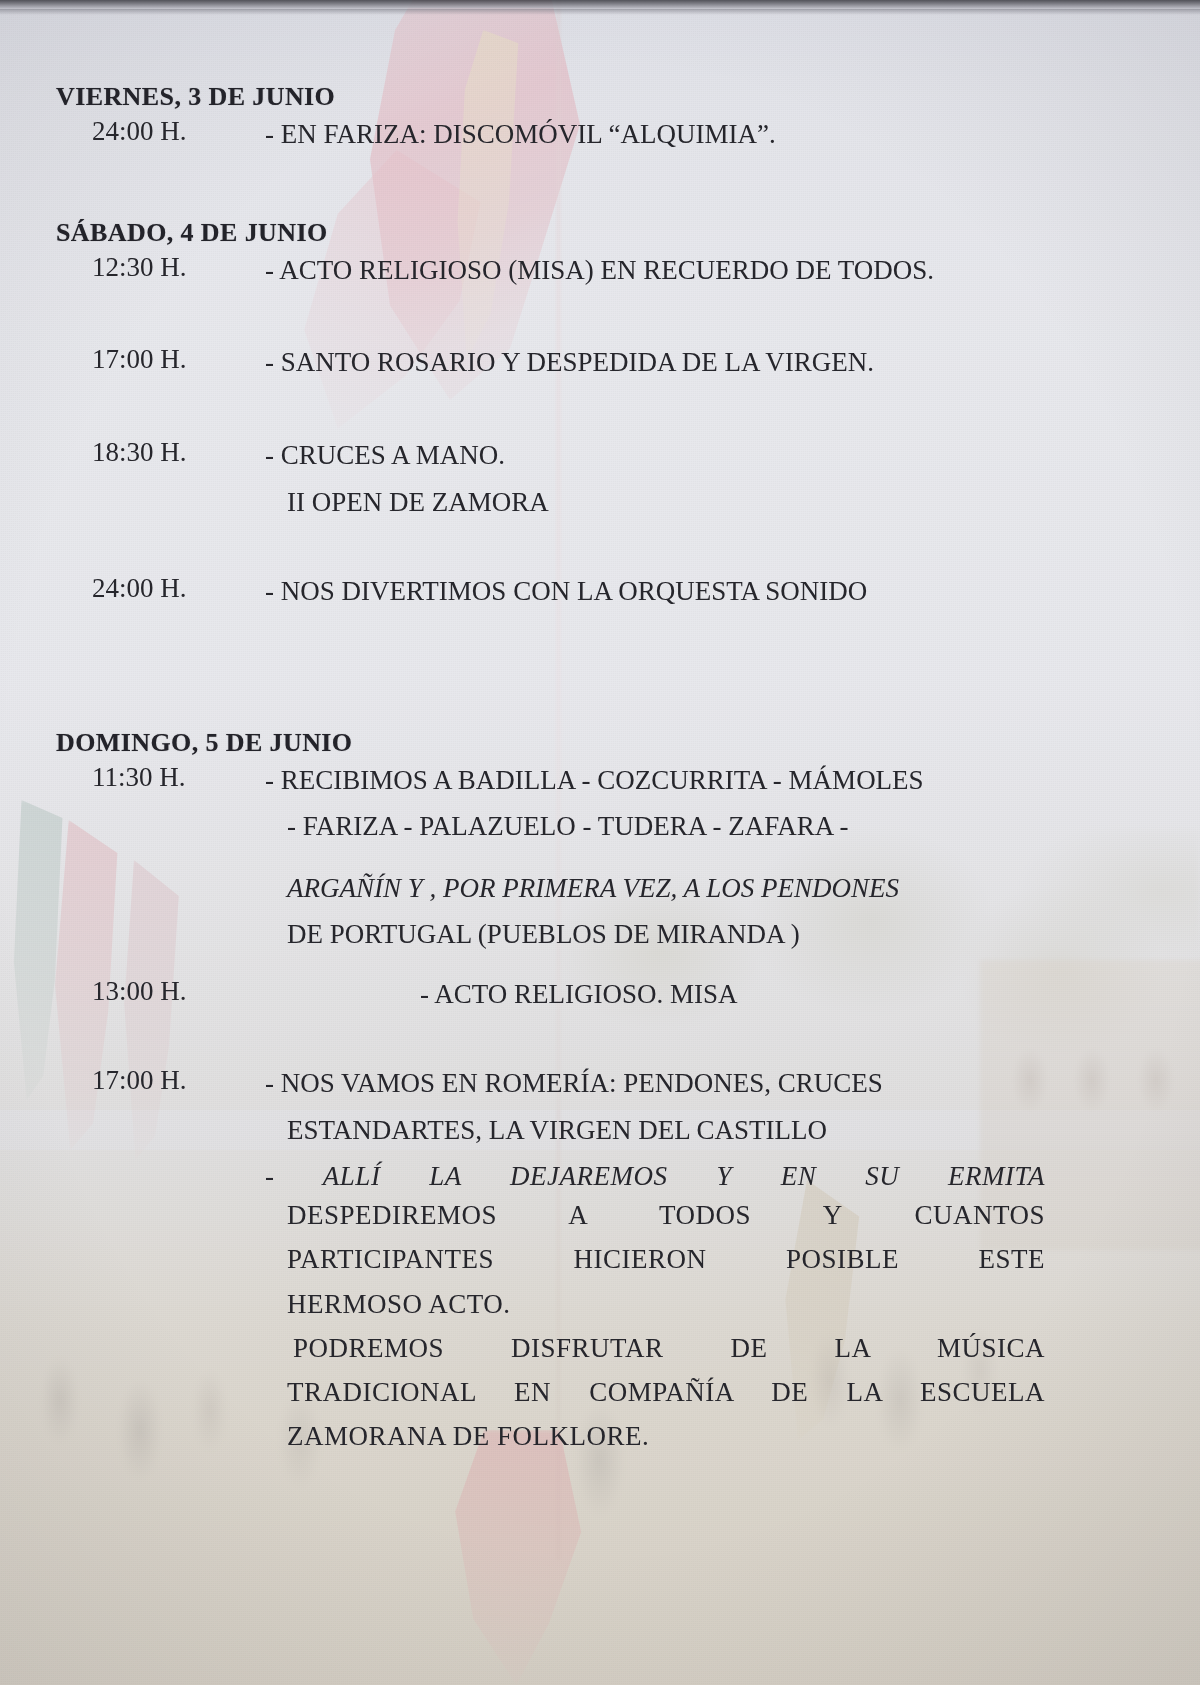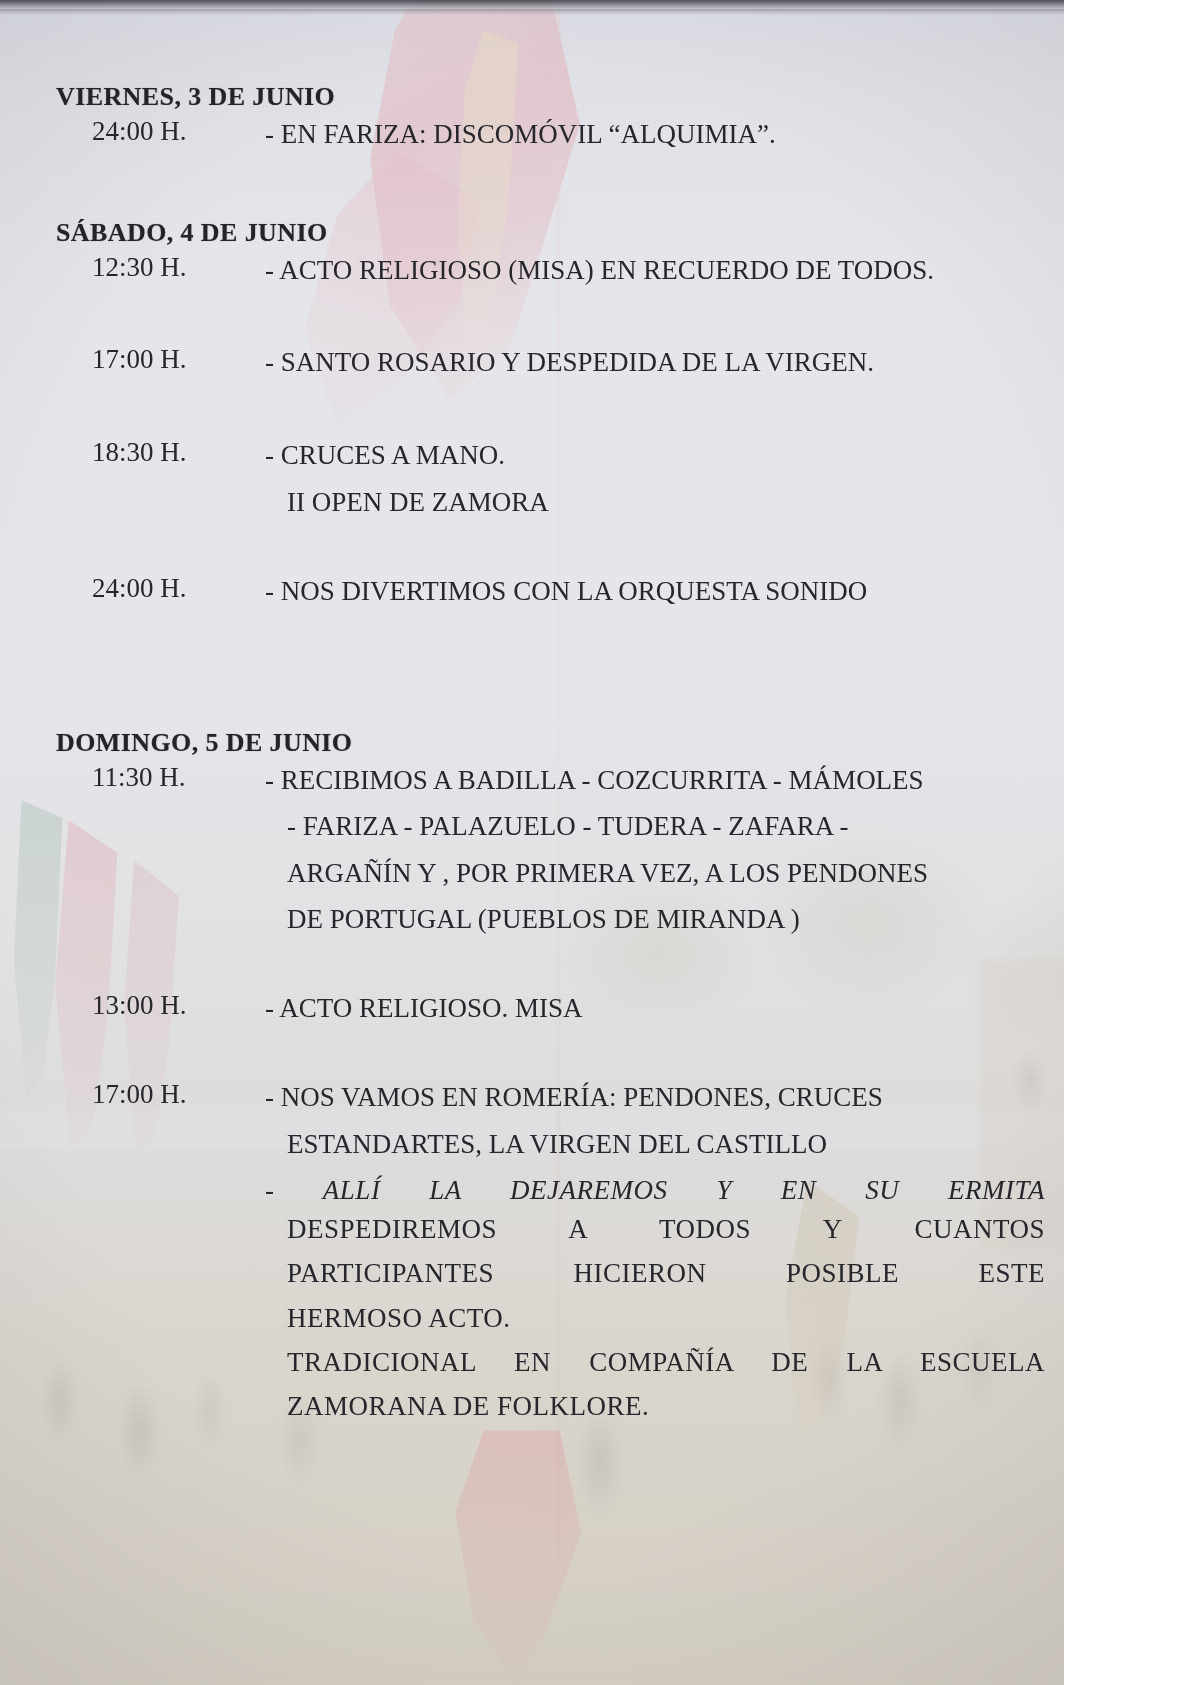--- a/index.html
+++ b/index.html
@@ -4,21 +4,21 @@
 <title>Programa</title>
 <style>
   html, body {
     margin: 0;
     padding: 0;
     background: #ffffff;
   }
 
   #page {
     position: relative;
-    width: 1064px;
+    width: 1200px;
     height: 1685px;
     overflow: hidden;
     background: #737373;
     font-family: "Liberation Serif", "DejaVu Serif", serif;
     color: #2b2b30;
   }
 
   
   .bg-layer { position: absolute; inset: 0; }
 
@@ -337,42 +337,43 @@
     </div>
 
     <div class="day-block" style="top:728px;">
       <div class="day-heading">DOMINGO, 5 DE JUNIO</div>
 
       <div class="event">
         <div class="event-time">11:30 H.</div>
         <div class="event-body">
           <span class="event-line">- RECIBIMOS A BADILLA - COZCURRITA - MÁMOLES</span>
           <span class="event-line indent-cont" style="margin-top:9px;">- FARIZA - PALAZUELO - TUDERA - ZAFARA -</span>
-          <span class="event-line indent-cont" style="margin-top:9px;">ARGAÑÍN Y , POR PRIMERA VEZ, A LOS PENDONES</span>
+          <span class="event-line indent-cont" style="margin-top:24px;font-style:italic;">ARGAÑÍN Y , POR PRIMERA VEZ, A LOS PENDONES</span>
           <span class="event-line indent-cont" style="margin-top:9px;">DE PORTUGAL (PUEBLOS DE MIRANDA )</span>
         </div>
       </div>
 
-      <div class="event" style="margin-top:52px;">
+      <div class="event" style="margin-top:23px;justify-content:space-between;">
         <div class="event-time">13:00 H.</div>
         <div class="event-body">
           <span class="event-line">- ACTO RELIGIOSO. MISA</span>
         </div>
       </div>
 
       <div class="event" style="margin-top:52px;">
         <div class="event-time">17:00 H.</div>
         <div class="event-body">
           <span class="event-line">- NOS VAMOS EN ROMERÍA: PENDONES, CRUCES</span>
           <span class="event-line indent-cont" style="margin-top:9px;">ESTANDARTES, LA VIRGEN DEL CASTILLO</span>
 
           <div class="just" style="margin-top:9px;font-style:italic;">- ALLÍ LA DEJAREMOS Y EN SU ERMITA</div>
           <div class="just" style="margin-top:2px; padding-left:22px;">DESPEDIREMOS A TODOS Y CUANTOS</div>
           <div class="just" style="margin-top:7px; padding-left:22px;">PARTICIPANTES HICIERON POSIBLE ESTE</div>
           <div class="just-last" style="margin-top:7px; padding-left:22px;">HERMOSO ACTO.</div>
+          <div class="just" style="margin-top:7px; padding-left:28px;">PODREMOS DISFRUTAR DE LA MÚSICA</div>
           <div class="just" style="margin-top:7px; padding-left:22px;">TRADICIONAL EN COMPAÑÍA DE LA ESCUELA</div>
           <div class="just-last" style="margin-top:7px; padding-left:22px;">ZAMORANA DE FOLKLORE.</div>
         </div>
       </div>
     </div>
 
   </div>
 </div>
 
 </body></html>

